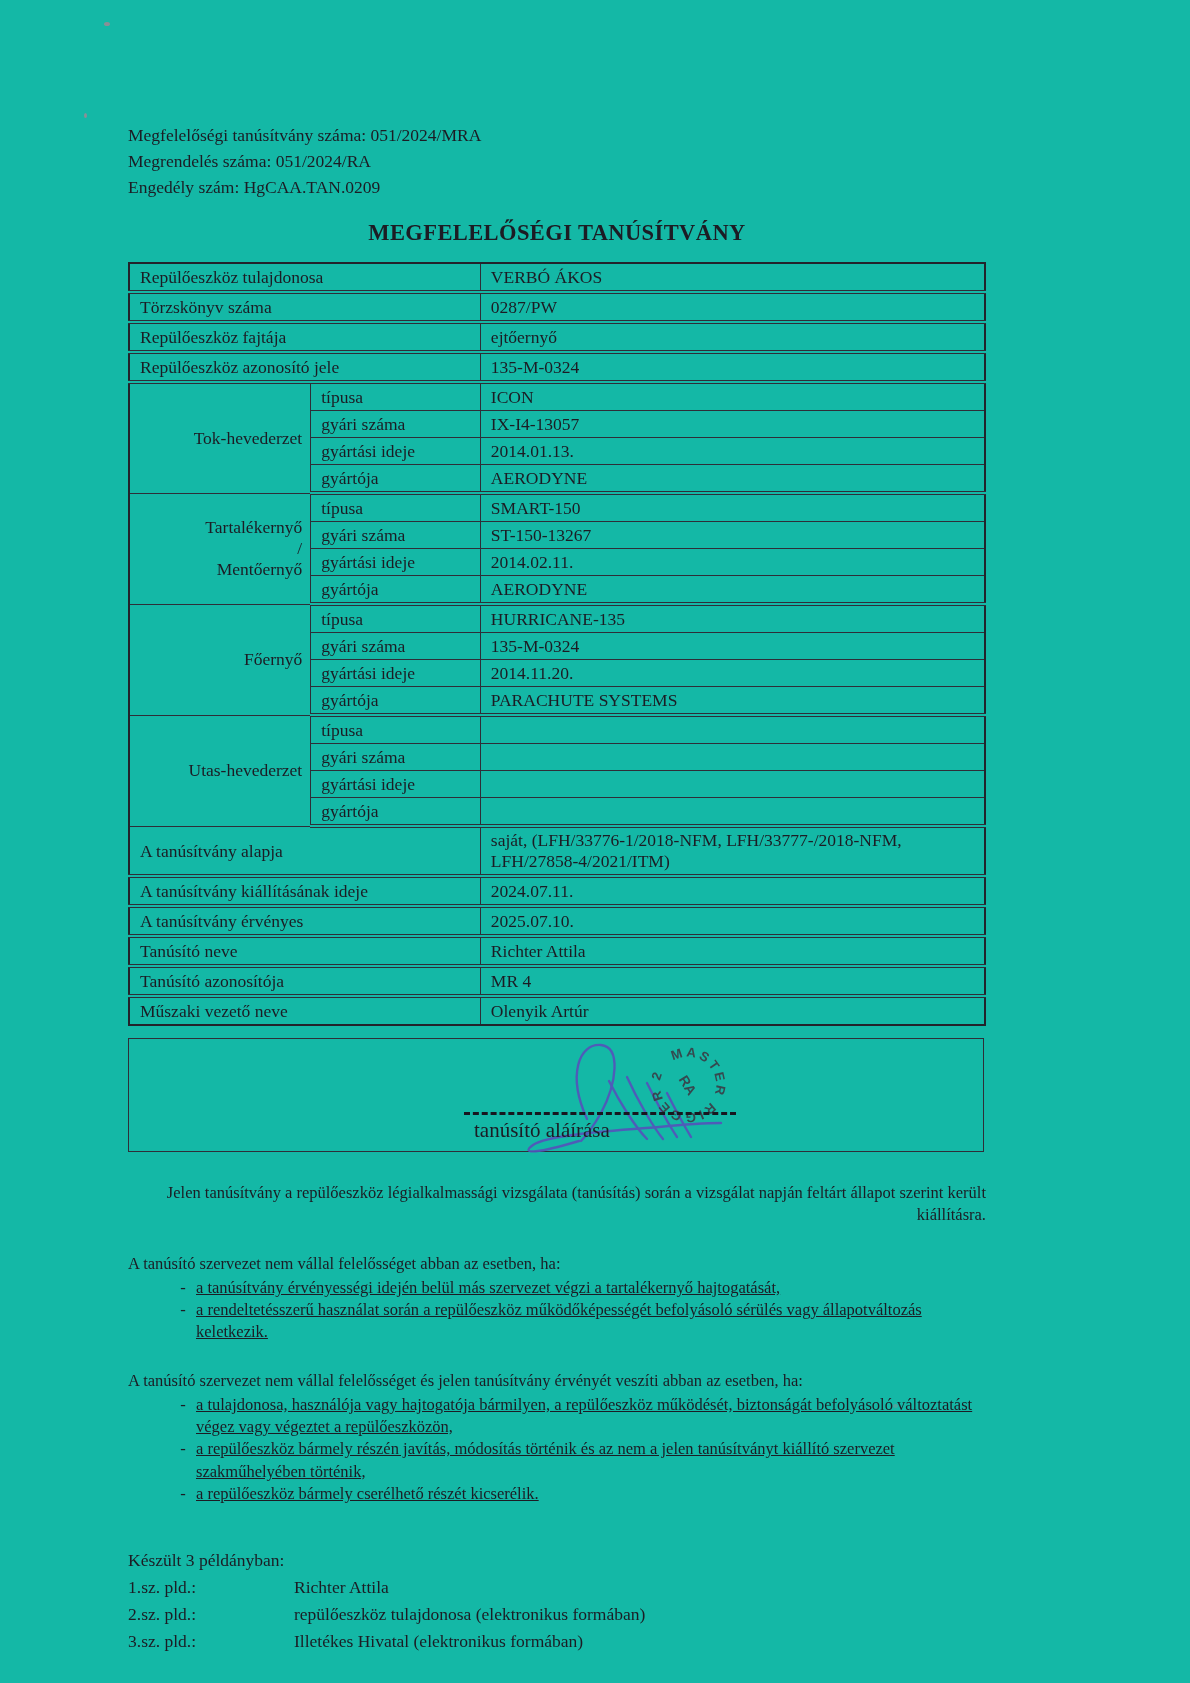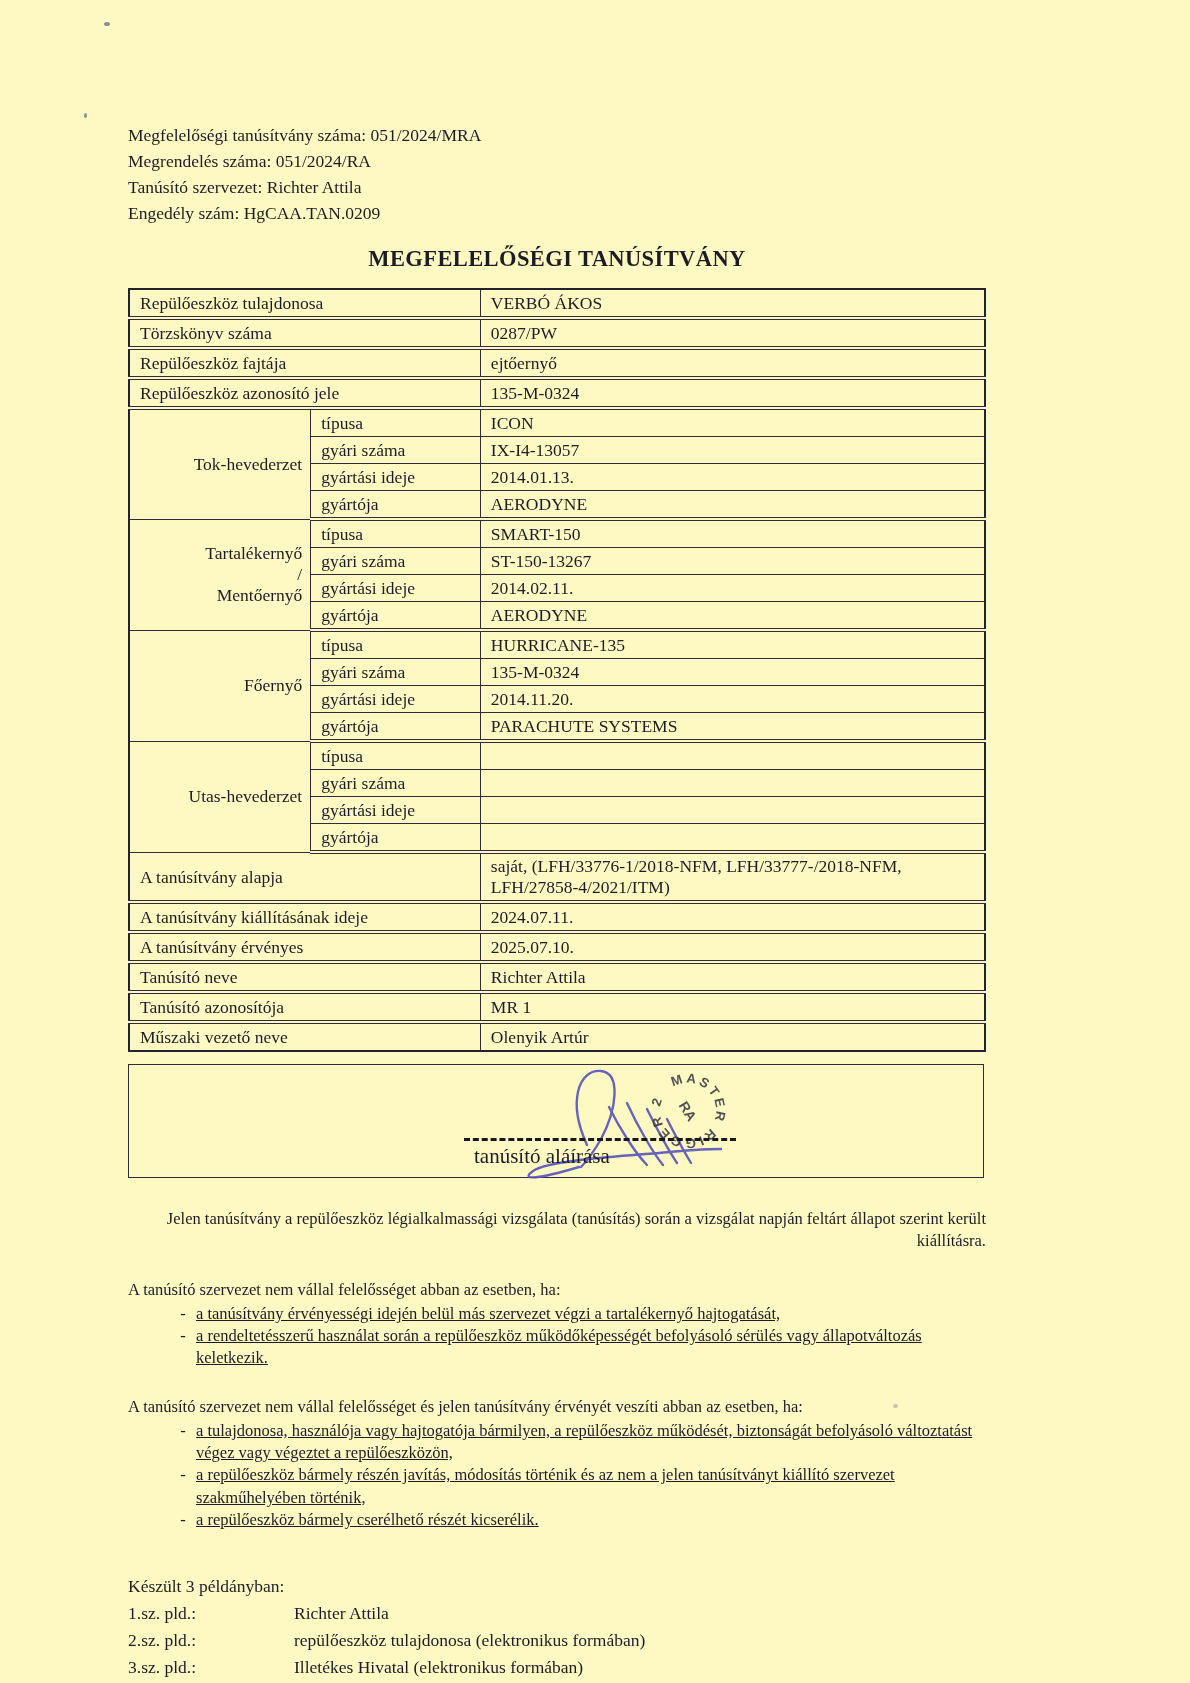--- a/index.html
+++ b/index.html
@@ -1,18 +1,18 @@
 <!DOCTYPE html>
 <html><head>
 <meta charset="utf-8">
 <style>
   html,body { margin:0; padding:0; background:#d9d9d9; }
   .paper {
     position:relative; width:1190px; height:1683px; margin:0 auto;
-    background:#fef9c3; color:#1c1c24; overflow:hidden;
+    background:#14b8a6; color:#1c1c24; overflow:hidden;
     font-family:"Liberation Serif", serif;
   }
   .content { position:absolute; left:128px; top:122px; width:858px; }
 
   .hdr-line { font-size:17.5px; line-height:26px; white-space:nowrap; }
 
   .doc-title {
     margin-top:20px; text-align:center; font-weight:bold;
     font-size:22.5px; letter-spacing:0.4px;
   }
@@ -65,21 +65,20 @@
 
 <div class="paper">
   <span class="speck" style="left:104px;top:22px;width:6px;height:4px;"></span>
   <span class="speck" style="left:84px;top:113px;width:3px;height:5px;"></span>
   <span class="speck" style="left:893px;top:1404px;width:5px;height:4px;opacity:.5;"></span>
 
   <div class="content">
     <div>
       <div class="hdr-line">Megfelelőségi tanúsítvány száma: 051/2024/MRA</div>
       <div class="hdr-line">Megrendelés száma: 051/2024/RA</div>
-      <div class="hdr-line">Tanúsító szervezet: Richter Attila</div>
       <div class="hdr-line">Engedély szám: HgCAA.TAN.0209</div>
     </div>
 
     <div class="doc-title">MEGFELELŐSÉGI TANÚSÍTVÁNY</div>
 
     <table class="cert">
       <colgroup>
           <col style="width:182px">
           <col style="width:170px">
           <col style="width:506px">
@@ -188,21 +187,21 @@
       <tr class="sep">
         <td colspan="2">A tanúsítvány érvényes</td>
         <td>2025.07.10.</td>
       </tr>
       <tr class="sep">
         <td colspan="2">Tanúsító neve</td>
         <td>Richter Attila</td>
       </tr>
       <tr class="sep">
         <td colspan="2">Tanúsító azonosítója</td>
-        <td>MR 1</td>
+        <td>MR 4</td>
       </tr>
       <tr>
         <td colspan="2">Műszaki vezető neve</td>
         <td>Olenyik Artúr</td>
       </tr>
     </tbody>
       </table>
 
     <div class="sig-box">
       <svg class="sig-ink" width="300" height="120" viewBox="0 0 300 120">

